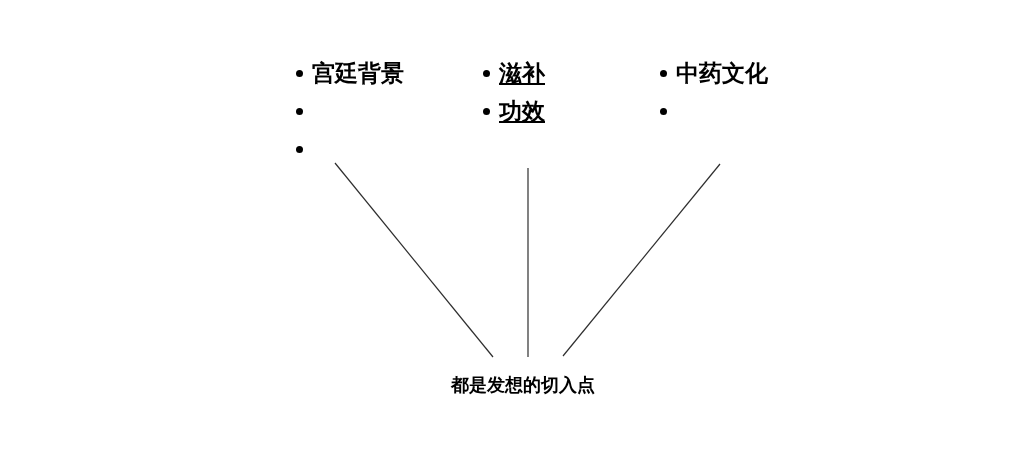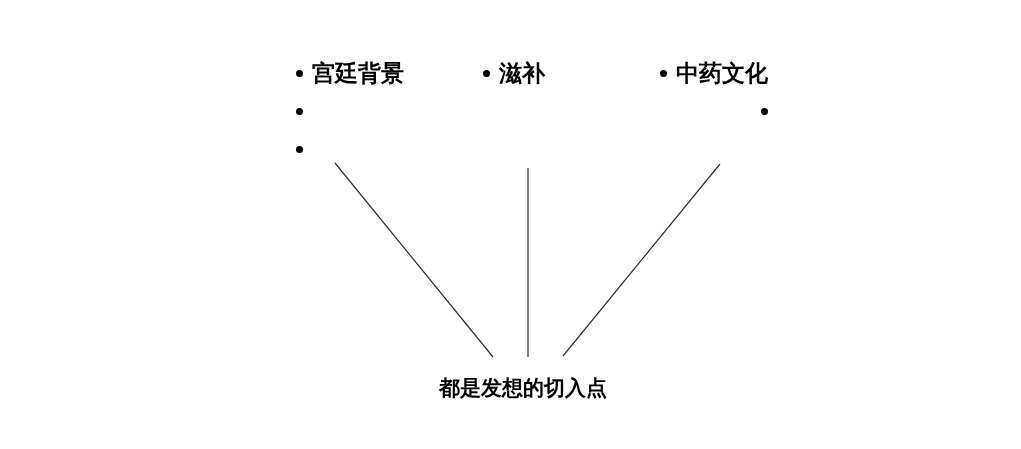--- a/index.html
+++ b/index.html
@@ -28,22 +28,22 @@
     stroke: var(--line-color, #2e2e2e);
     stroke-width: 1.2;
   }
   .col {
     position: absolute;
     top: 54px;
     display: flex;
     flex-direction: column;
   }
   .col-left   { left: 296px; }
-  .col-middle { left: 483px; }
-  .col-right  { left: 660px; align-items: flex-end; }
+  .col-middle { left: 483px; text-decoration: underline; }
+  .col-right  { left: 660px; }
   .item {
     height: 38px;
     display: flex;
     align-items: center;
     gap: 9px;
     font-size: 23px;
     font-weight: 700;
     white-space: nowrap;
     line-height: 1;
   }
@@ -52,21 +52,21 @@
     width: 7px;
     height: 7px;
     border-radius: 50%;
     background: var(--text-color, #000000);
   }
   .conclusion {
     position: absolute;
     top: 374px;
     left: 523px;
     transform: translateX(-50%);
-    font-size: 21px;
+    font-size: 18px;
     font-weight: 700;
     white-space: nowrap;
     line-height: 1.3;
   }
 </style>
 </head>
 <body>
 
 <div class="canvas">
 
@@ -87,20 +87,24 @@
     <div class="item">
       <span class="dot"></span>
     </div>
   </div>
 
   <div class="col col-middle">
     <div class="item">
       <span class="dot"></span>
       <span>滋补</span>
     </div>
+    <div class="item">
+      <span class="dot"></span>
+      <span>功效</span>
+    </div>
   </div>
 
   <div class="col col-right">
     <div class="item">
       <span class="dot"></span>
       <span>中药文化</span>
     </div>
     <div class="item">
       <span class="dot"></span>
     </div>

